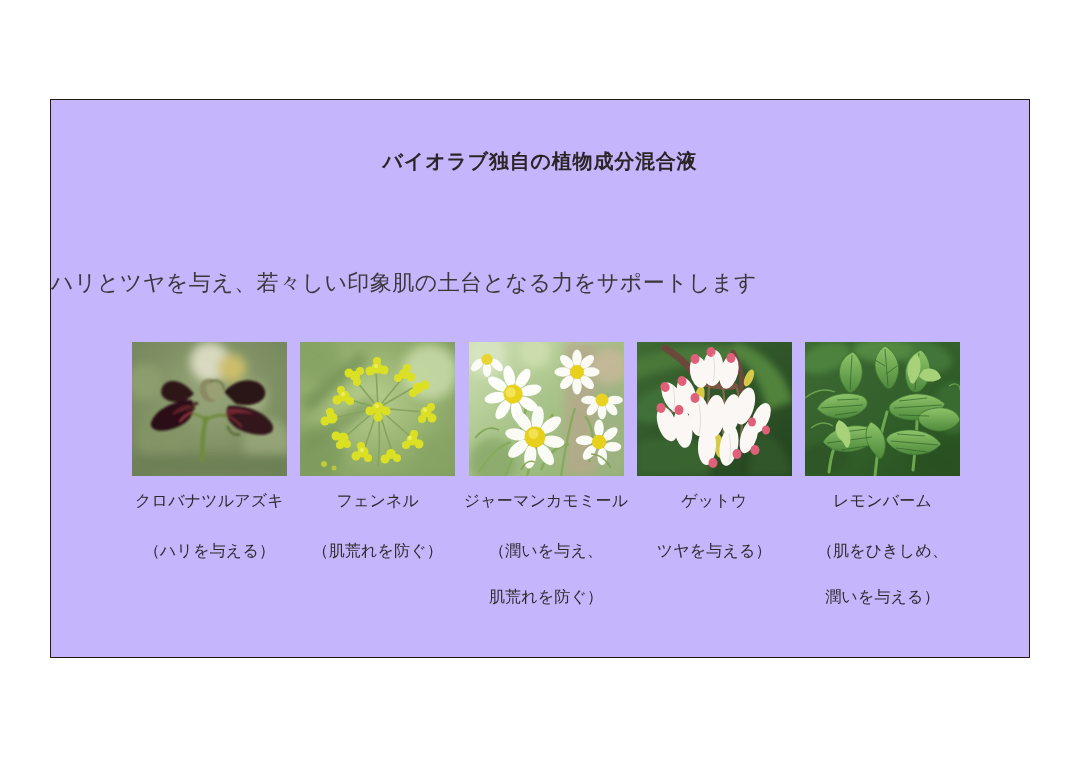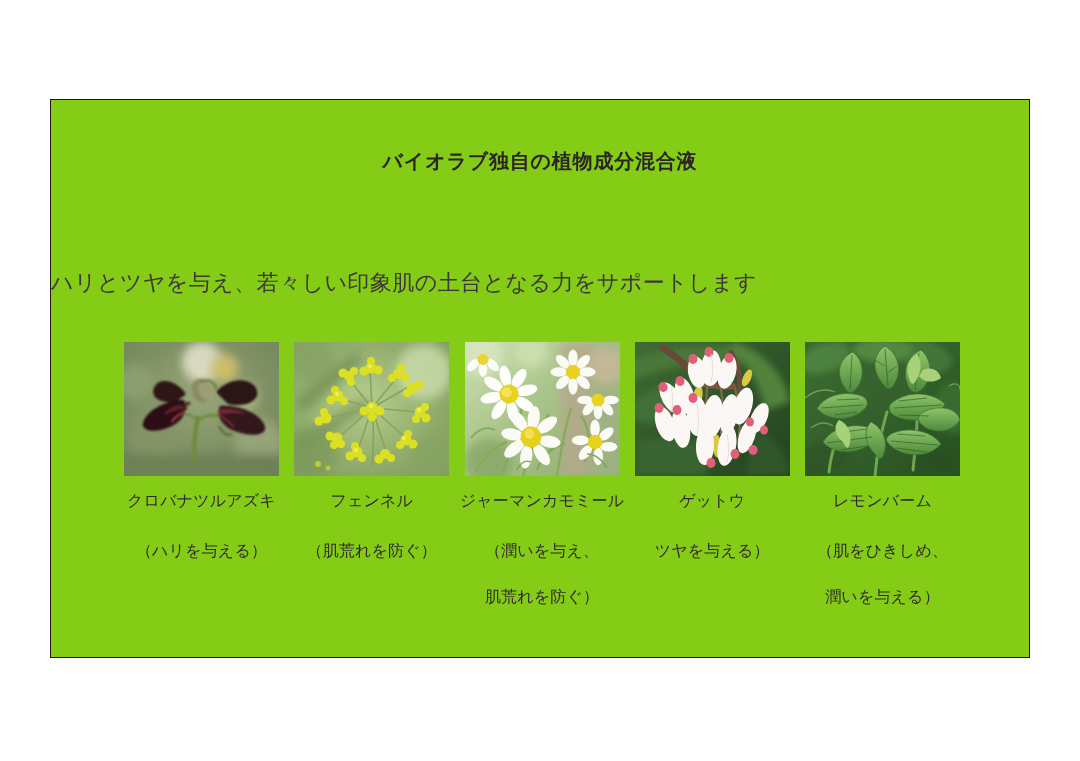--- a/index.html
+++ b/index.html
@@ -16,21 +16,21 @@
   }
 
   .panel {
     position: absolute;
     left: 50px;
     top: 99px;
     width: 980px;
     height: 559px;
     border: 1px solid #231815;
     box-sizing: border-box;
-    background: #84cc16;
+    background: #c4b5fd;
   }
 
   
   .eyebrow {
     position: absolute;
     left: 0;
     right: 0;
     top: 48px;
     text-align: center;
     font-family: "Liberation Sans", "DejaVu Sans", sans-serif;
@@ -69,20 +69,21 @@
   .row {
     position: absolute;
     left: 73px;
     top: 242px;
     width: 836px;
     display: flex;
     justify-content: space-between;
   }
   .col {
     width: 155px;
+    margin-left: 8px;
   }
   .thumb {
     width: 155px;
     height: 134px;
     overflow: hidden;
     position: relative;
     background: #7d8f63;
   }
   .thumb svg { display: block; width: 155px; height: 134px; }
 

